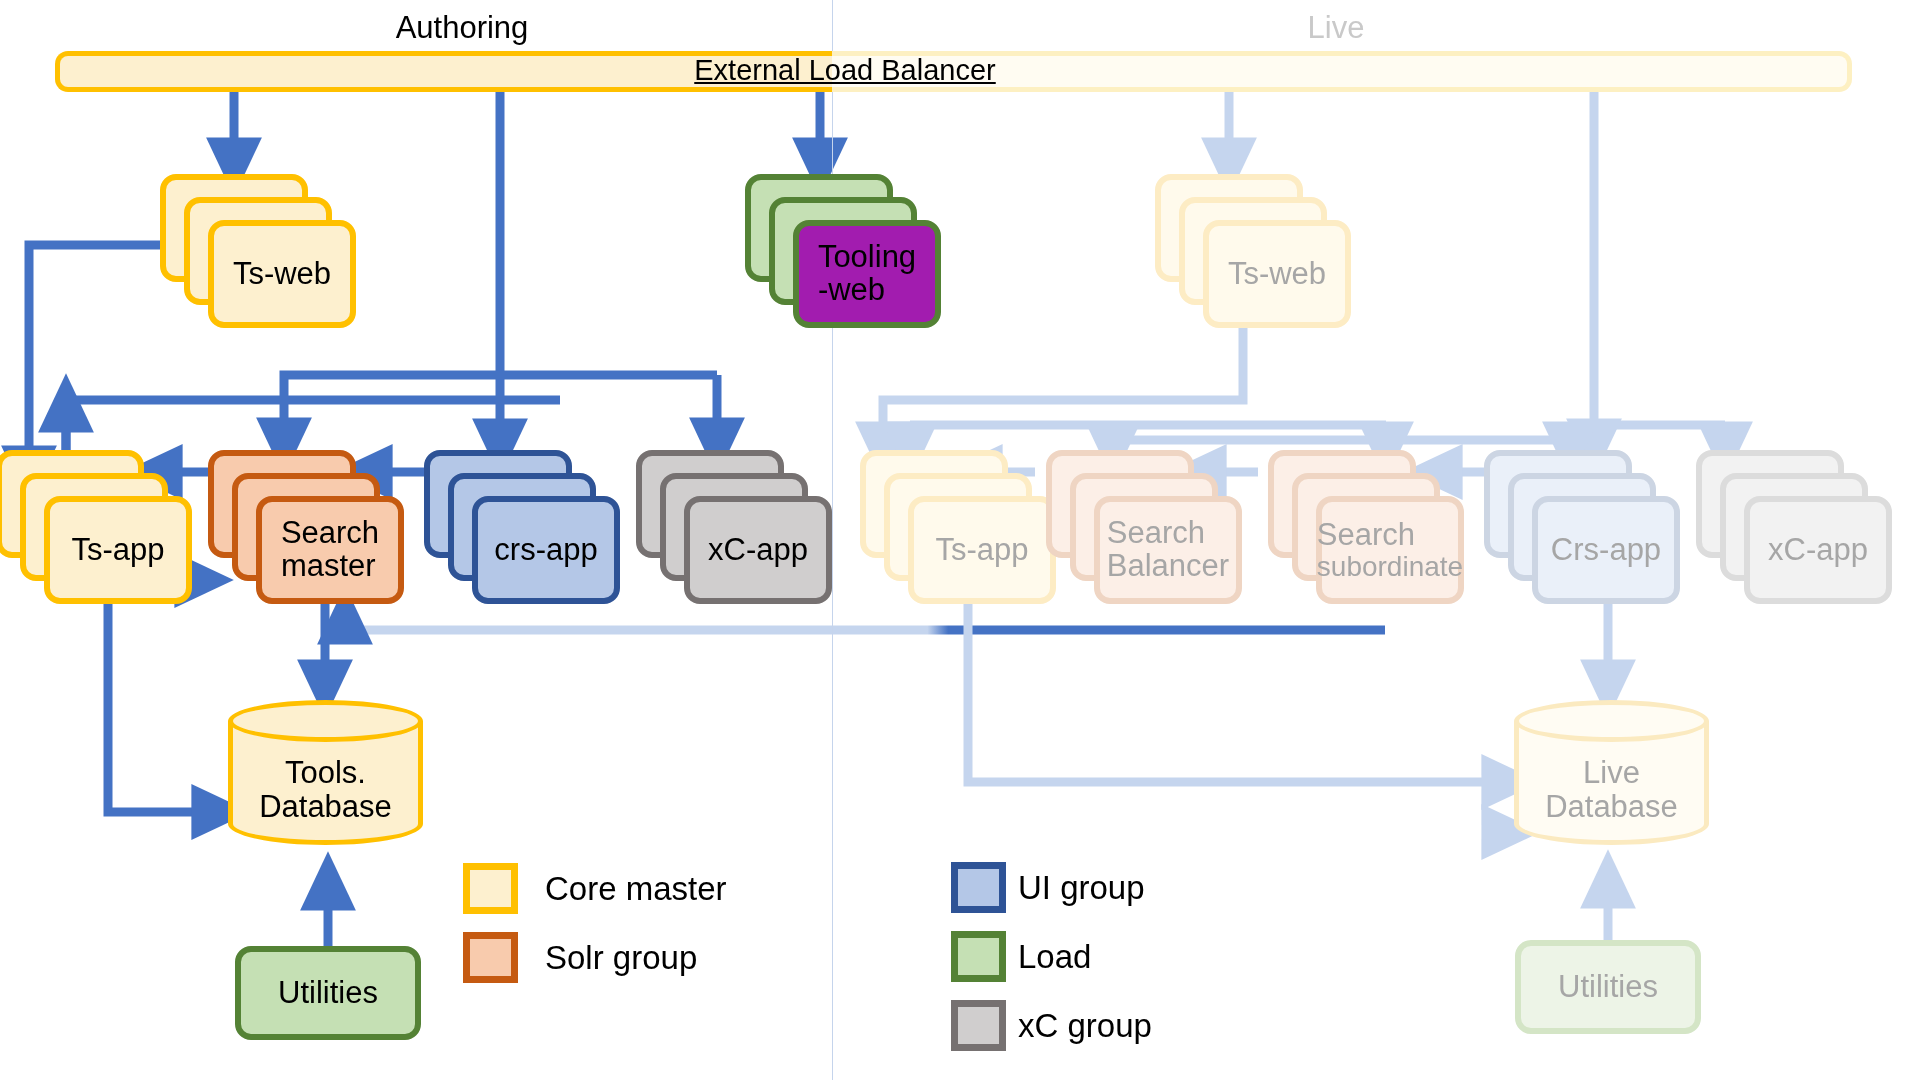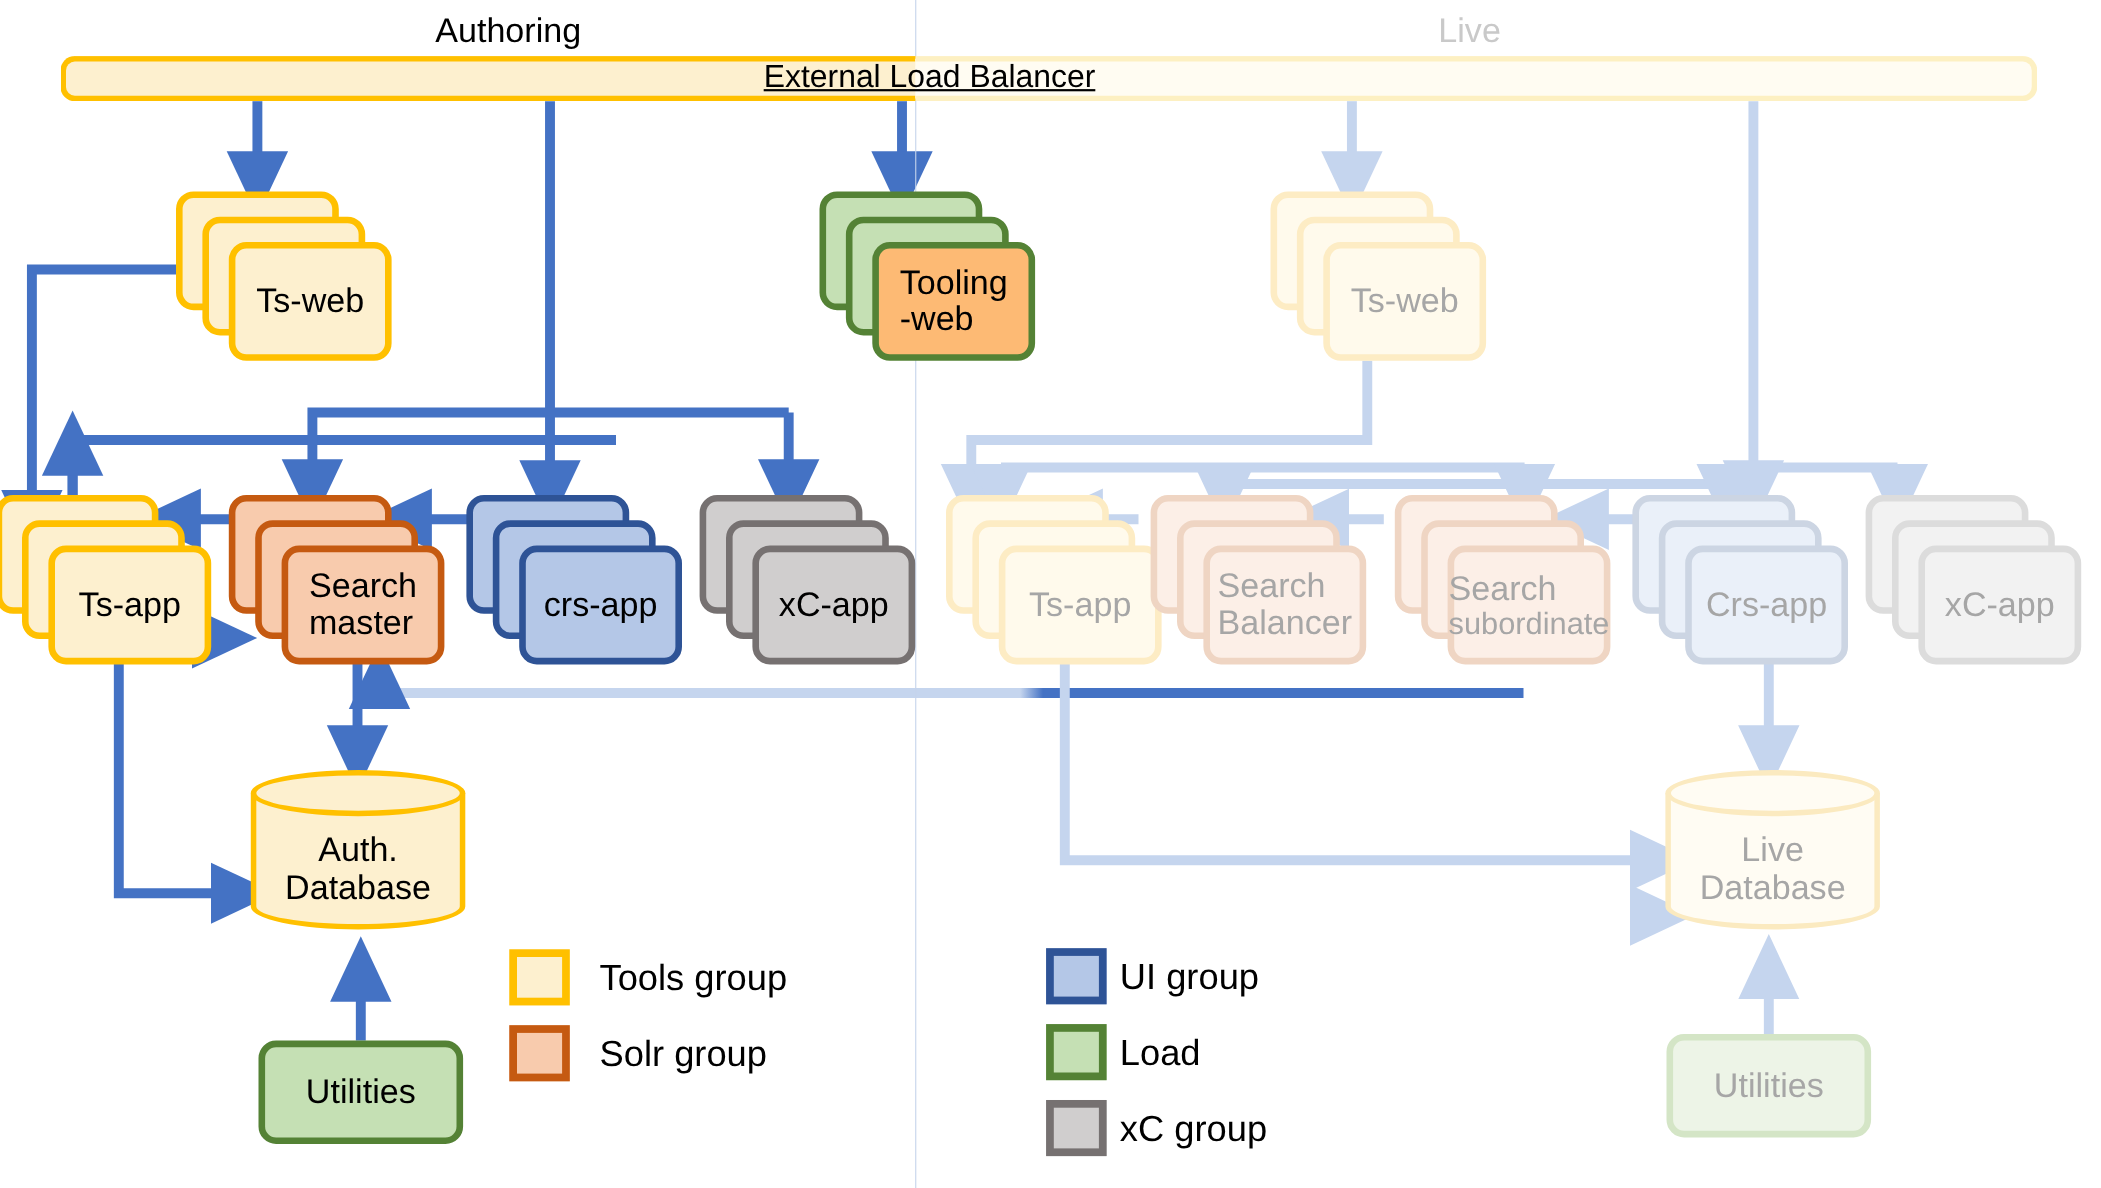--- a/index.html
+++ b/index.html
@@ -202,21 +202,21 @@
     <div class="card" style="left:0;top:0;width:148px;height:108px;background:#FDF0CF;border-color:#FFC000;"></div>
     <div class="card" style="left:24px;top:23px;width:148px;height:108px;background:#FDF0CF;border-color:#FFC000;"></div>
     <div class="card front" style="left:48px;top:46px;width:148px;height:108px;background:#FDF0CF;border-color:#FFC000;">
       <span class="lbl">Ts-web</span>
     </div>
   </div>
 
   <div class="stack" style="left:745px;top:174px;width:196px;height:154px;">
     <div class="card" style="left:0;top:0;width:148px;height:108px;background:#C5E0B4;border-color:#548235;"></div>
     <div class="card" style="left:24px;top:23px;width:148px;height:108px;background:#C5E0B4;border-color:#548235;"></div>
-    <div class="card front" style="left:48px;top:46px;width:148px;height:108px;background:#fdba74;border-color:#548235;">
+    <div class="card front" style="left:48px;top:46px;width:148px;height:108px;background:#a21caf;border-color:#548235;">
       <span class="lbl"><span>Tooling</span><br><span>-web</span></span>
     </div>
   </div>
 
   <div class="stack" style="left:-4px;top:450px;width:196px;height:154px;">
     <div class="card" style="left:0;top:0;width:148px;height:108px;background:#FDF0CF;border-color:#FFC000;"></div>
     <div class="card" style="left:24px;top:23px;width:148px;height:108px;background:#FDF0CF;border-color:#FFC000;"></div>
     <div class="card front" style="left:48px;top:46px;width:148px;height:108px;background:#FDF0CF;border-color:#FFC000;">
       <span class="lbl">Ts-app</span>
     </div>
@@ -243,21 +243,21 @@
     <div class="card" style="left:24px;top:23px;width:148px;height:108px;background:#D0CECE;border-color:#767171;"></div>
     <div class="card front" style="left:48px;top:46px;width:148px;height:108px;background:#D0CECE;border-color:#767171;">
       <span class="lbl">xC-app</span>
     </div>
   </div>
 
   <div class="cyl" style="left:228px;top:700px;width:195px;height:145px;">
     <div class="cyl-body" style="background:#FDF0CF;border-color:#FFC000;"></div>
     <div class="cyl-top" style="background:#FDF0CF;border-color:#FFC000;"></div>
     <div class="cyl-lbl">
-      <span>Auth.</span>
+      <span>Tools.</span>
       <span>Database</span>
     </div>
   </div>
 
   <div class="box" style="left:235px;top:946px;width:186px;height:94px;background:#C5E0B4;border-color:#548235;">
     <span>Utilities</span>
   </div>
 
   <div class="stack faded" style="left:1155px;top:174px;width:196px;height:154px;">
     <div class="card" style="left:0;top:0;width:148px;height:108px;background:#FFFAEC;border-color:#FDECC4;"></div>
@@ -314,21 +314,21 @@
       <span>Live</span>
       <span>Database</span>
     </div>
   </div>
 
   <div class="box faded" style="left:1515px;top:940px;width:186px;height:94px;background:#EDF4E7;border-color:#D4E5C6;">
     <span>Utilities</span>
   </div>
 
   <div class="legend-sw" style="left:463px;top:863px;background:#FDF0CF;border-color:#FFC000;"></div>
-  <div class="legend-tx" style="left:545px;top:863px;">Tools group</div>
+  <div class="legend-tx" style="left:545px;top:863px;">Core master</div>
 
   <div class="legend-sw" style="left:463px;top:932px;background:#F8CBAD;border-color:#C55A11;"></div>
   <div class="legend-tx" style="left:545px;top:932px;">Solr group</div>
 
   <div class="legend-sw" style="left:951px;top:862px;background:#B4C7E7;border-color:#2E5396;"></div>
   <div class="legend-tx" style="left:1018px;top:862px;text-align:center;">UI group</div>
 
   <div class="legend-sw" style="left:951px;top:931px;background:#C5E0B4;border-color:#548235;"></div>
   <div class="legend-tx" style="left:1018px;top:931px;">Load</div>
 

